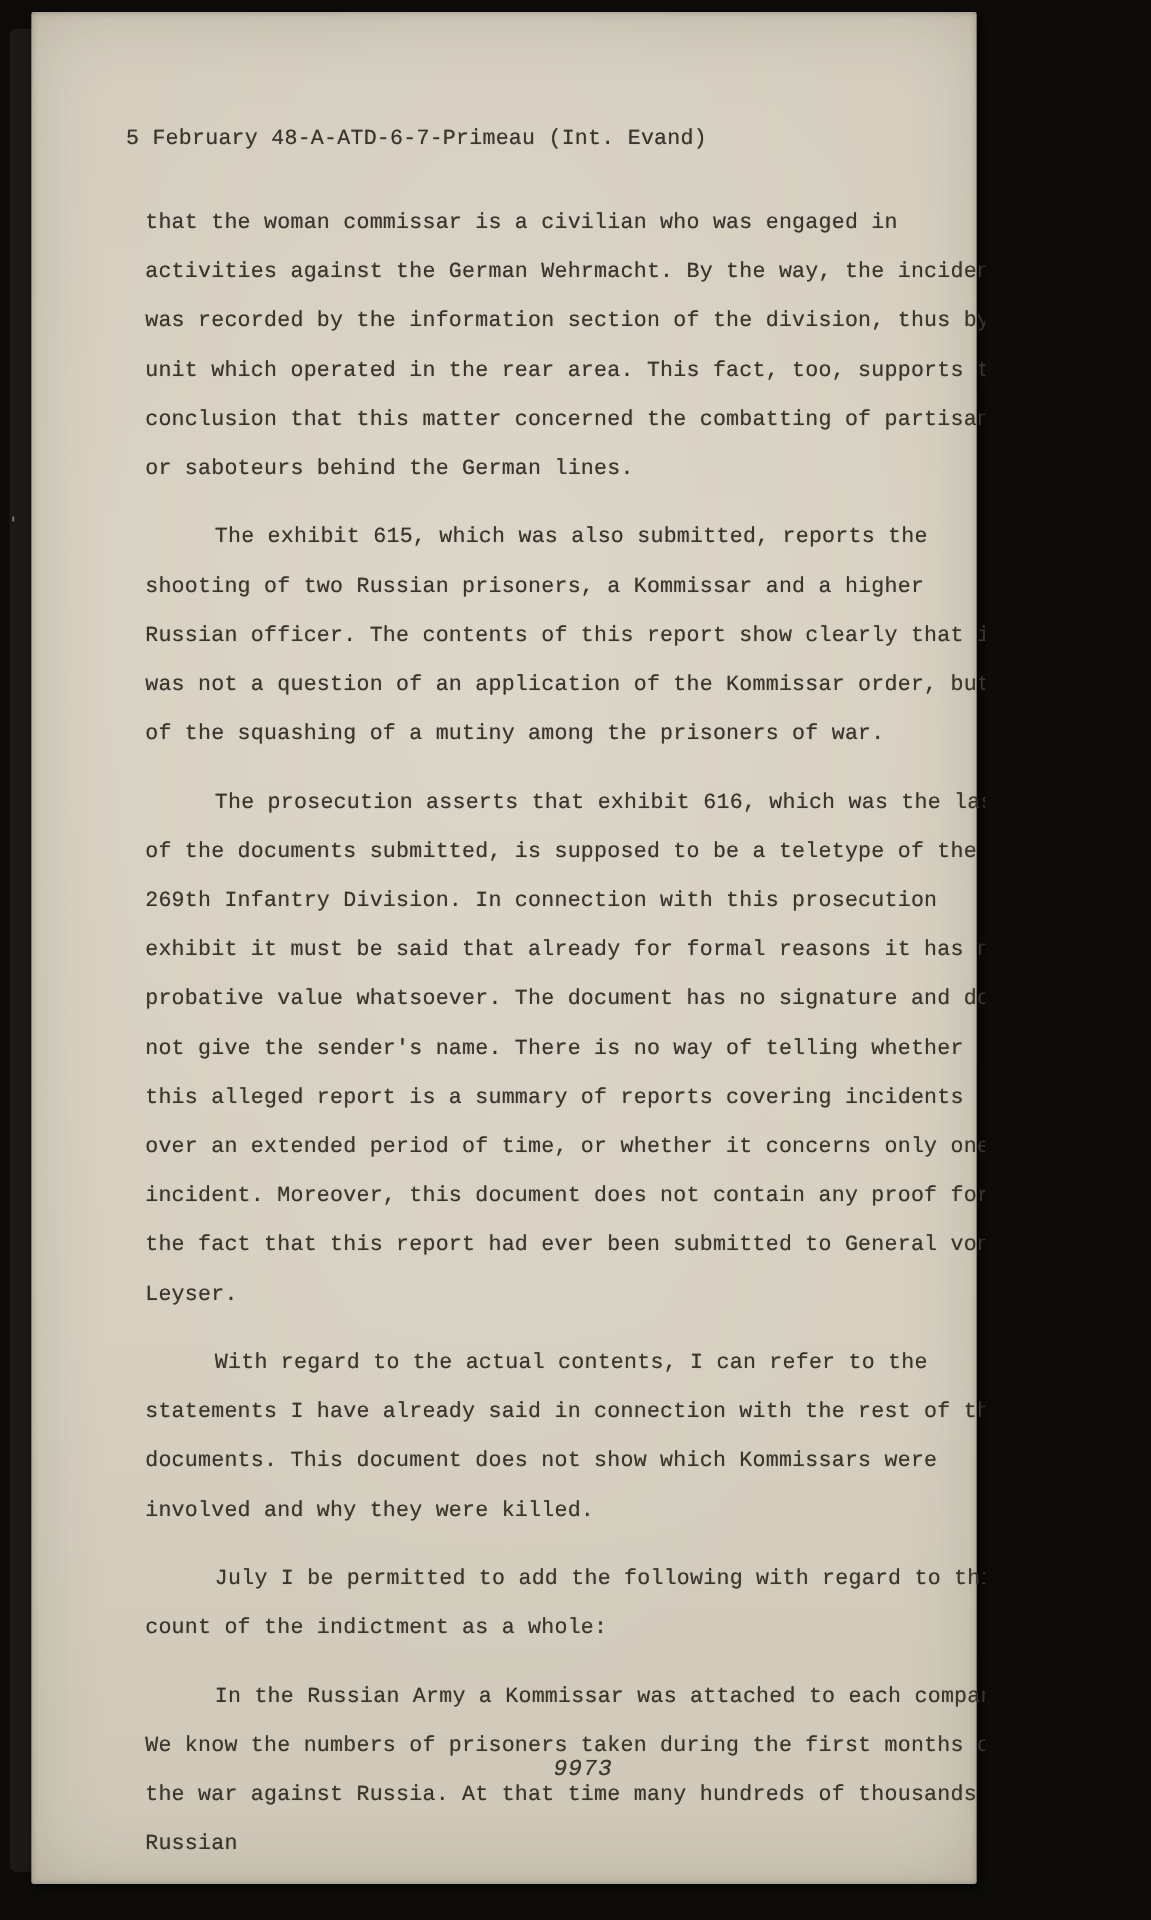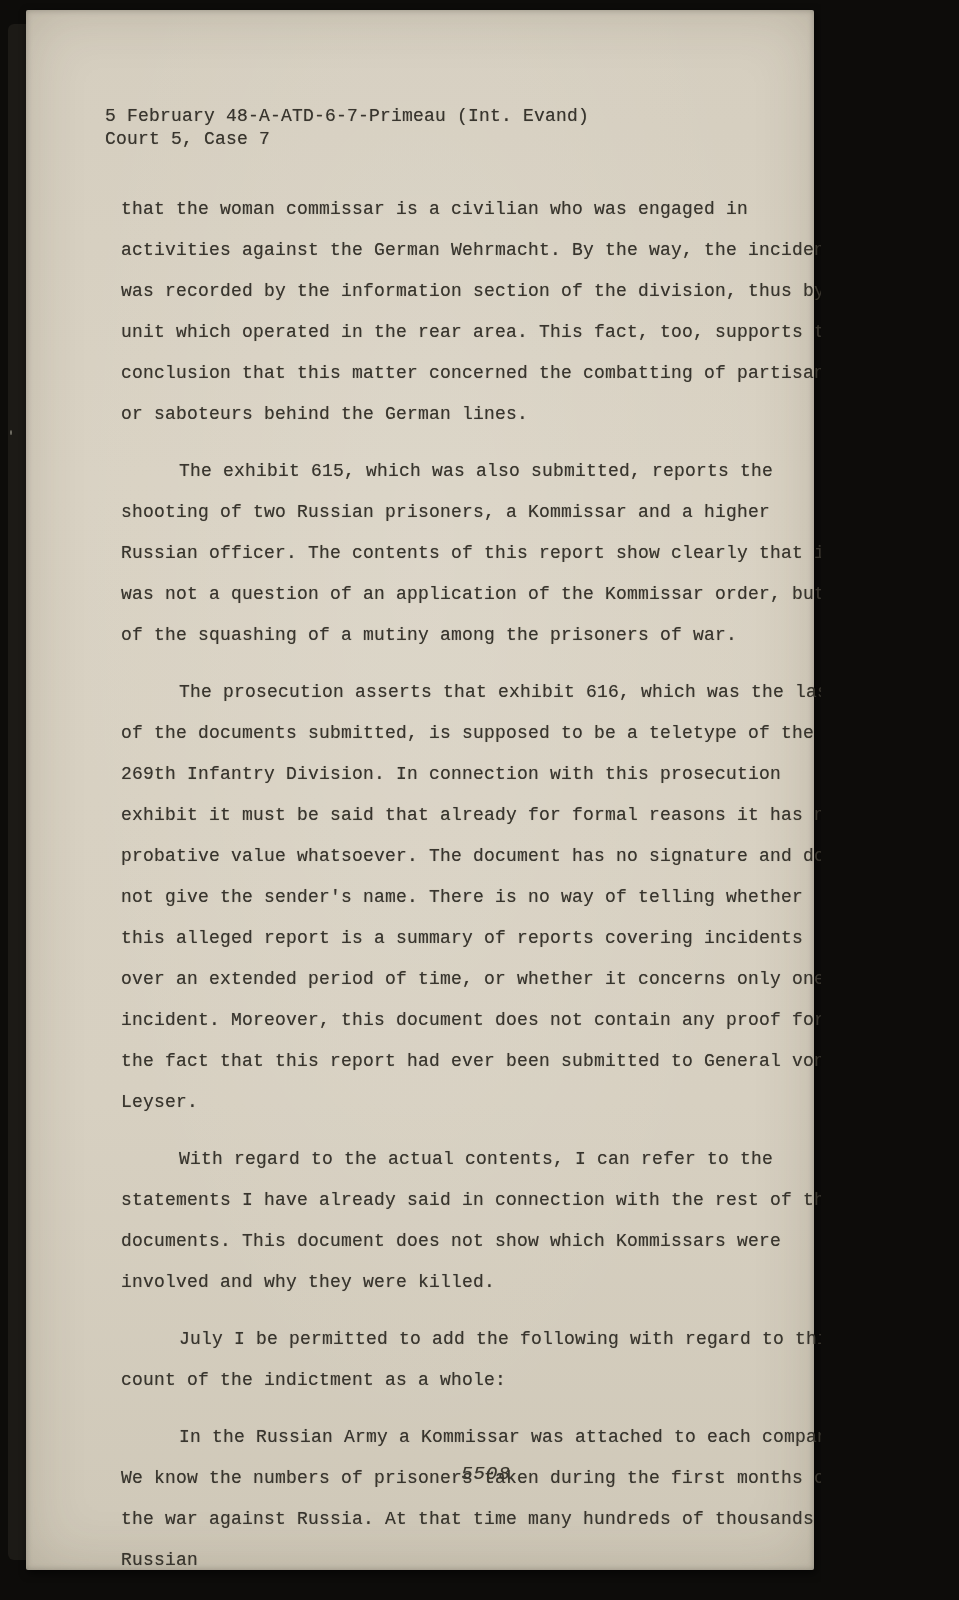--- a/index.html
+++ b/index.html
@@ -94,28 +94,27 @@
   <div class="under-page-edge"></div>
   <div class="speck s1"></div>
   <div class="speck s2"></div>
   <div class="speck s3"></div>
 
   <div class="paper">
     <div class="page-content">
 
       <div class="doc-header">
         <span class="hline">5 February 48-A-ATD-6-7-Primeau (Int. Evand)</span>
-        <span class="hline">Court 5, Case 7</span>
       </div>
 
       <div class="doc-body">
         <p>that the woman commissar is a civilian who was engaged in activities against the German Wehrmacht. By the way, the incident was recorded by the information section of the division, thus by a unit which operated in the rear area. This fact, too, supports the conclusion that this matter concerned the combatting of partisans or saboteurs behind the German lines.</p>
         <p class="indent">The exhibit 615, which was also submitted, reports the shooting of two Russian prisoners, a Kommissar and a higher Russian officer. The contents of this report show clearly that it was not a question of an application of the Kommissar order, but of the squashing of a mutiny among the prisoners of war.</p>
         <p class="indent">The prosecution asserts that exhibit 616, which was the last of the documents submitted, is supposed to be a teletype of the 269th Infantry Division. In connection with this prosecution exhibit it must be said that already for formal reasons it has no probative value whatsoever. The document has no signature and does not give the sender's name. There is no way of telling whether this alleged report is a summary of reports covering incidents over an extended period of time, or whether it concerns only one incident. Moreover, this document does not contain any proof for the fact that this report had ever been submitted to General von Leyser.</p>
         <p class="indent">With regard to the actual contents, I can refer to the statements I have already said in connection with the rest of the documents. This document does not show which Kommissars were involved and why they were killed.</p>
         <p class="indent">July I be permitted to add the following with regard to this count of the indictment as a whole:</p>
         <p class="indent">In the Russian Army a Kommissar was attached to each company. We know the numbers of prisoners taken during the first months of the war against Russia. At that time many hundreds of thousands of Russian</p>
       </div>
     </div>
 
-    <div class="page-number">5508</div>
+    <div class="page-number">9973</div>
   </div>
 </div>
 
 </body></html>

